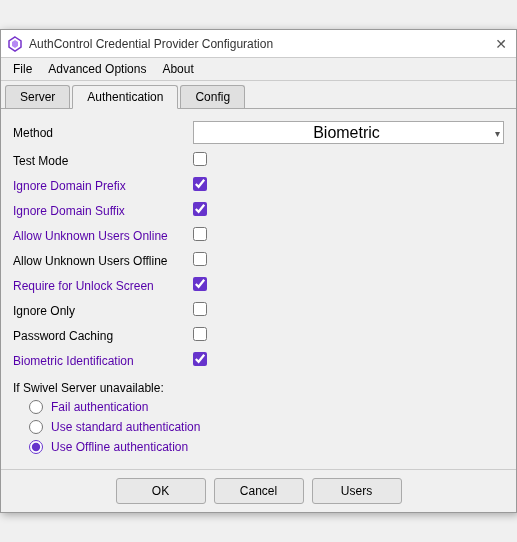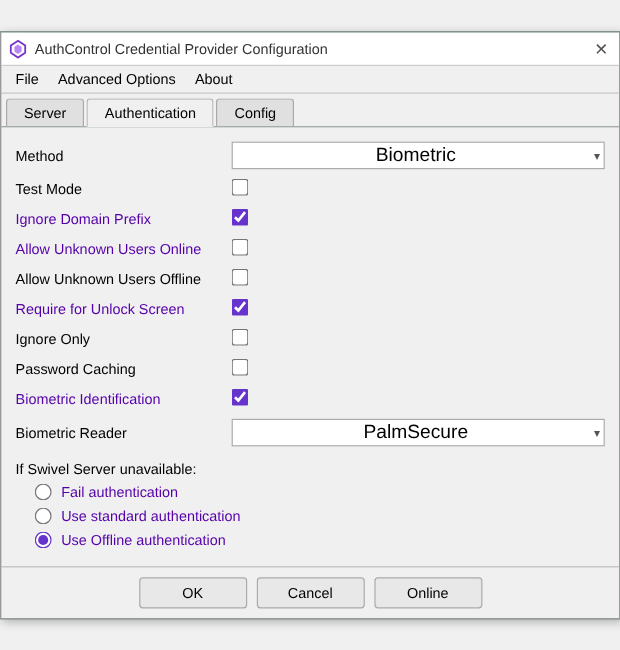--- a/index.html
+++ b/index.html
@@ -7,21 +7,21 @@
       font-family: 'Segoe UI', Tahoma, Geneva, Verdana, sans-serif;
       font-size: 12px;
       background: #f0f0f0;
       display: flex;
       align-items: center;
       justify-content: center;
       min-height: 100vh;
     }
     .window {
       width: 517px;
-      background: #14532d;
+      background: #7dd3fc;
       border: 1px solid #999;
       box-shadow: 2px 2px 8px rgba(0,0,0,0.3);
     }
     .title-bar {
       background: #fff;
       border-bottom: 1px solid #ccc;
       display: flex;
       align-items: center;
       justify-content: space-between;
       padding: 4px 6px;
@@ -234,20 +234,26 @@
       </div>
     </div>
 
     <div class="form-row">
       <span class="form-label highlight">Ignore Domain Prefix</span>
       <div class="form-control">
         <input type="checkbox" class="checkbox-input" checked="" style="">
       </div>
     </div>
 
+    <div class="form-row">
+      <span class="form-label highlight">Ignore Domain Suffix</span>
+      <div class="form-control">
+        <input type="checkbox" class="checkbox-input" checked="" style="">
+      </div>
+    </div>
 
     <div class="form-row">
       <span class="form-label highlight">Allow Unknown Users Online</span>
       <div class="form-control">
         <input type="checkbox" class="checkbox-input" style="">
       </div>
     </div>
 
     <div class="form-row">
       <span class="form-label">Allow Unknown Users Offline</span>
@@ -277,30 +283,20 @@
       </div>
     </div>
 
     <div class="form-row">
       <span class="form-label highlight">Biometric Identification</span>
       <div class="form-control">
         <input type="checkbox" class="checkbox-input" checked="" style="">
       </div>
     </div>
 
-    <div class="form-row">
-      <span class="form-label">Biometric Reader</span>
-      <div class="select-wrapper">
-        <select class="select-box">
-          <option>PalmSecure</option>
-          <option>Fingerprint</option>
-          <option>Iris</option>
-        </select>
-      </div>
-    </div>
 
     <div class="radio-group">
       <div class="radio-group-title">If Swivel Server unavailable:</div>
 
       <div class="radio-row">
         <input type="radio" class="radio-input" name="swivel" style="">
         <span class="radio-label">Fail authentication</span>
       </div>
 
       <div class="radio-row">
@@ -312,15 +308,15 @@
         <input type="radio" class="radio-input" name="swivel" checked="" style="">
         <span class="radio-label">Use Offline authentication</span>
       </div>
     </div>
 
   </div>
 
   <div class="button-bar">
     <button class="btn">OK</button>
     <button class="btn">Cancel</button>
-    <button class="btn">Online</button>
+    <button class="btn">Users</button>
   </div>
 </div>
 
 </body></html>

